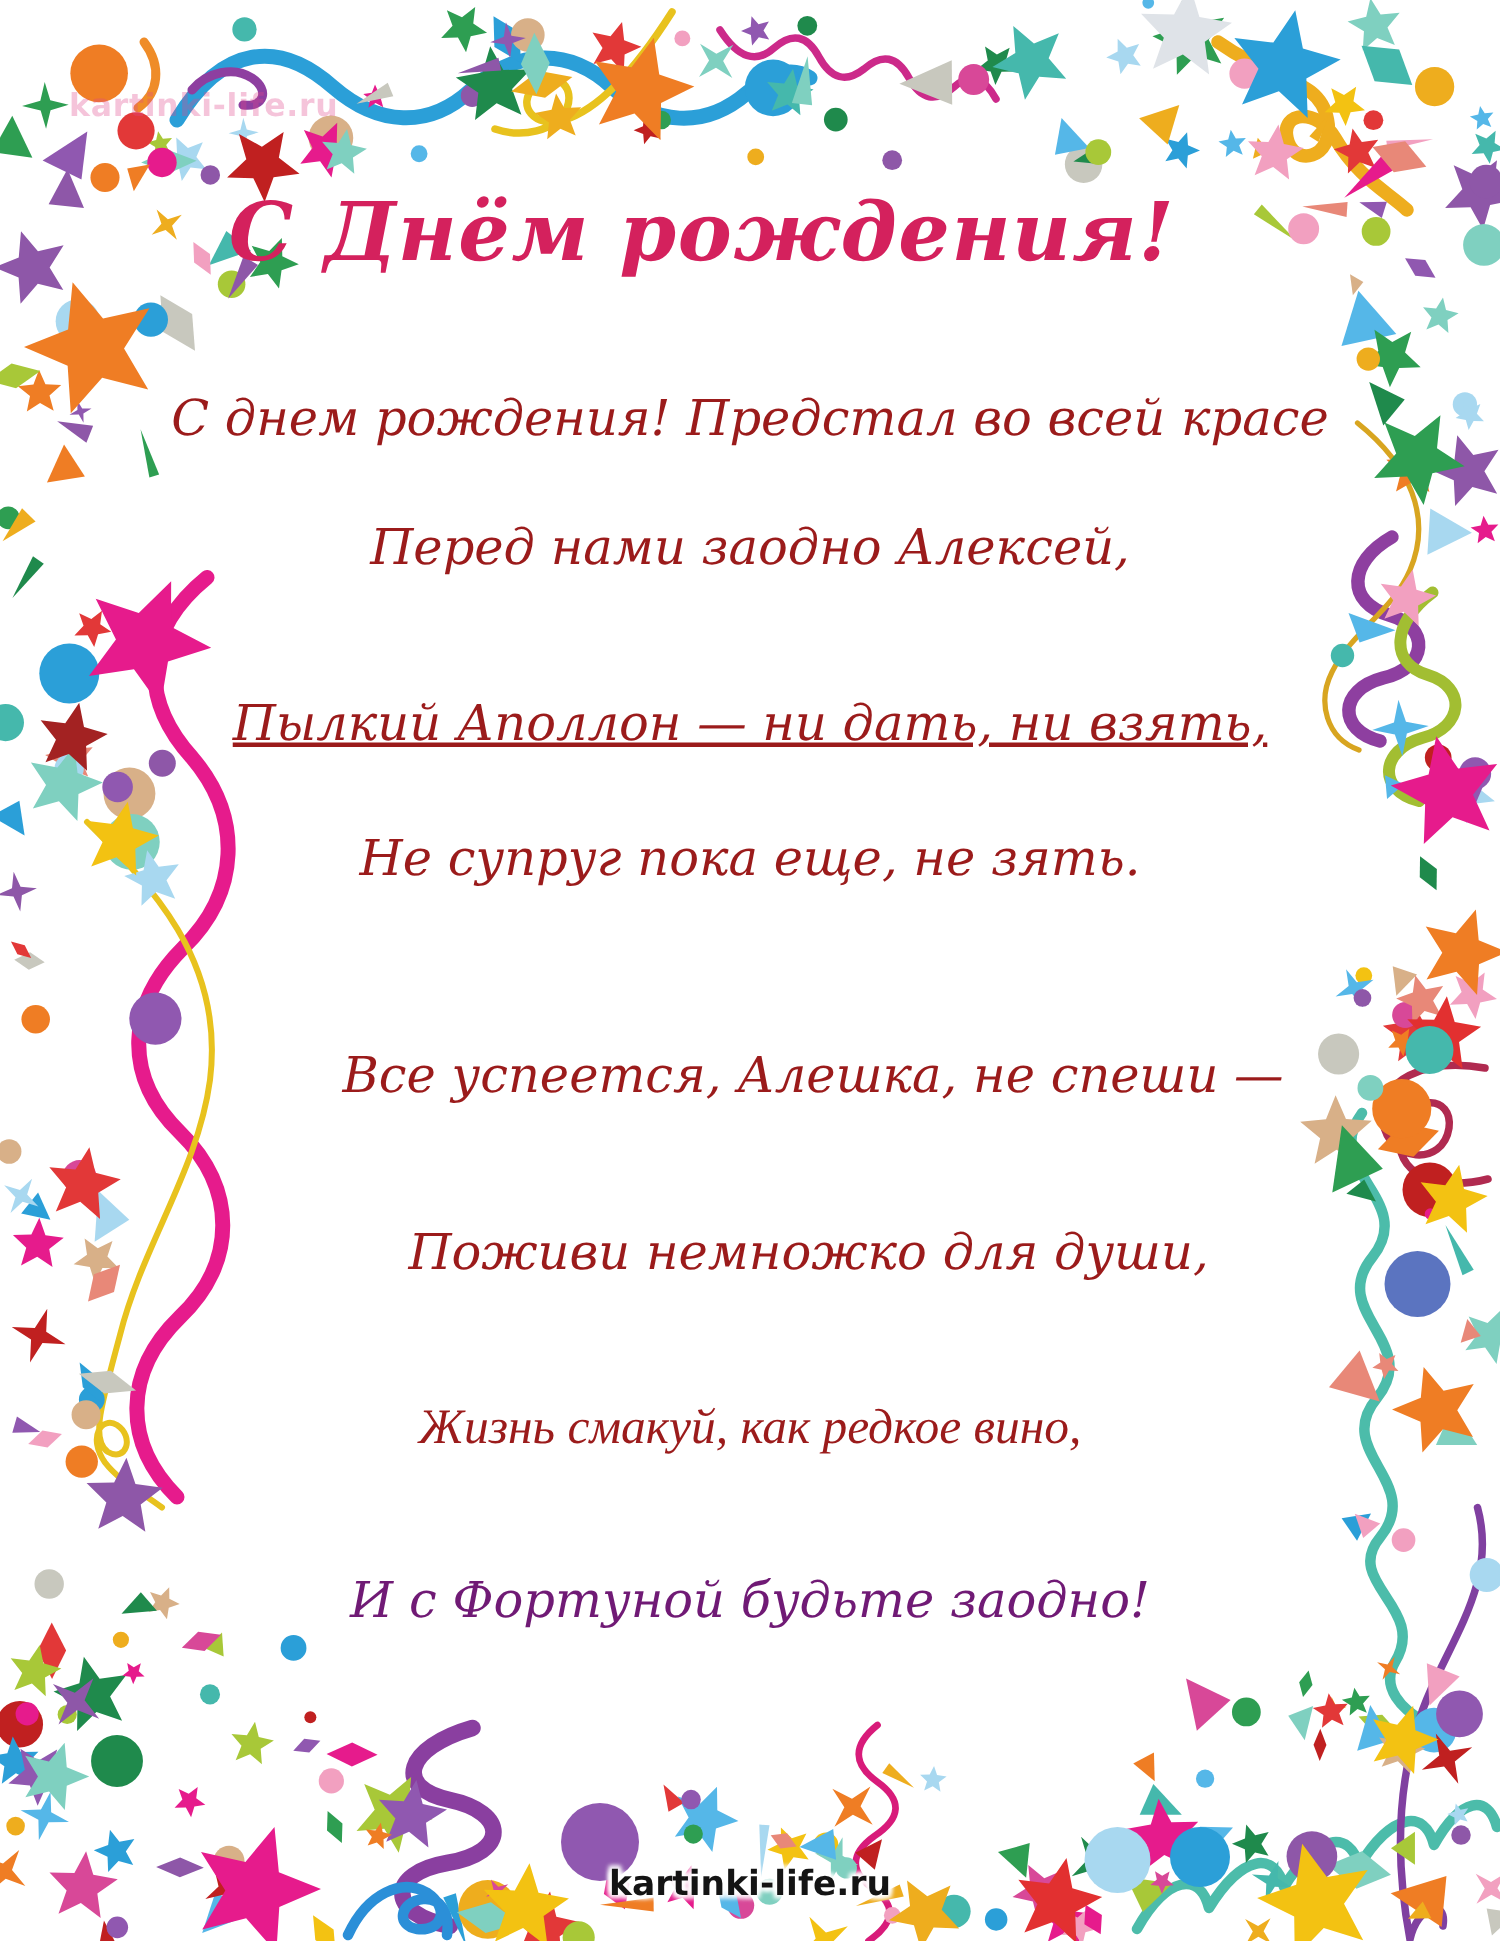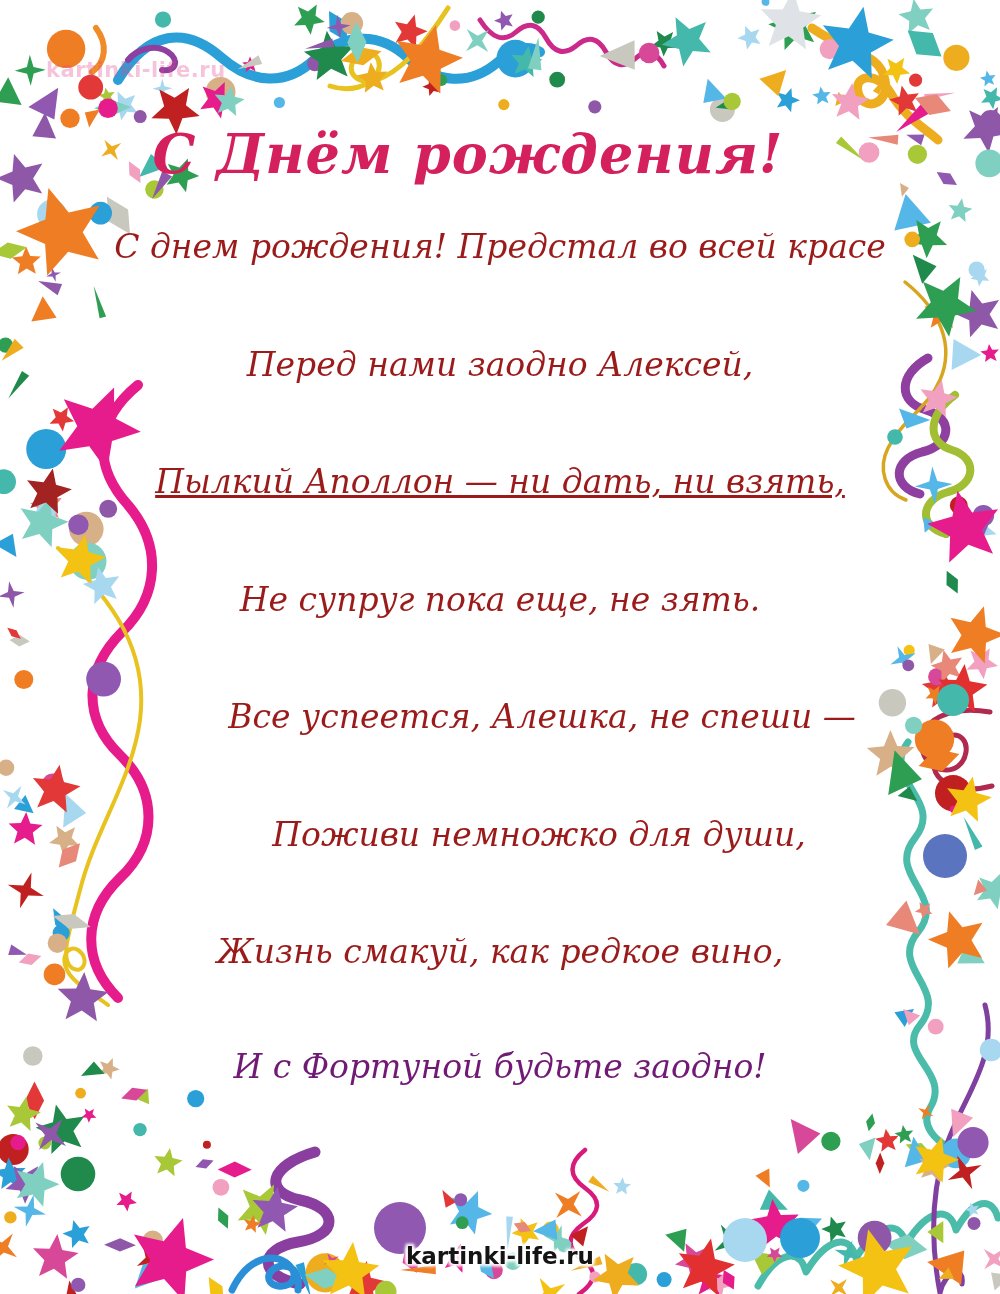--- a/index.html
+++ b/index.html
@@ -23,24 +23,24 @@
   .poem p{
     position:absolute;left:0;width:1000px;margin:0;
     text-align:center;
     font-family:"DejaVu Serif", serif;
     font-style:italic;font-weight:normal;
     font-size:33px;line-height:40px;
   }
   .poem p:nth-child(1){top:227px;}
   .poem p:nth-child(2){top:345px;}
   .poem p:nth-child(3){top:462px;text-decoration:underline;}
-  .poem p:nth-child(4){top:580px;}
+  .poem p:nth-child(4){top:552px;}
   .poem p:nth-child(5){top:697px;}
   .poem p:nth-child(6){top:815px;padding-left:39px;}
-  .poem p:nth-child(7){top:932px;}
+  .poem p:nth-child(7){top:932px;font-family:Liberation Serif, serif;}
   .poem p:nth-child(8){top:1047px;}
   .wm-top{
     position:absolute;z-index:3;
     left:46px;top:58px;
     font-family:"DejaVu Sans", sans-serif;
     font-weight:bold;font-size:21px;
     color:rgba(224,70,140,0.32);
     letter-spacing:0.5px;
   }
   .wm-bottom{
@@ -408,21 +408,21 @@
       <circle cx="800" cy="1238" r="20" fill="#2b9fd8"></circle>
       <circle cx="945" cy="856" r="22" fill="#5b74c0"></circle>
       <circle cx="953" cy="700" r="16" fill="#45b8ac"></circle>
     </svg>
 
   <div class="wm-top">kartinki-life.ru</div>
 
   <h1 class="title" style="color: rgb(212, 33, 93);">С Днём рождения!</h1>
 
   <div class="poem">
-    <p style="color: rgb(155, 27, 27);">С днем рождения! Предстал во всей красе</p>
+    <p style="color: rgb(155, 27, 27); margin-top: 32px;">С днем рождения! Предстал во всей красе</p>
     <p style="color: rgb(155, 27, 27);">Перед нами заодно Алексей,</p>
     <p style="color: rgb(155, 27, 27);">Пылкий Аполлон — ни дать, ни взять,</p>
     <p style="color: rgb(155, 27, 27);">Не супруг пока еще, не зять.</p>
     <p style="color: rgb(155, 27, 27); margin-left: 42px;">Все успеется, Алешка, не спеши —</p>
     <p style="color: rgb(155, 27, 27);">Поживи немножко для души,</p>
     <p style="color: rgb(155, 27, 27);">Жизнь смакуй, как редкое вино,</p>
     <p style="color: #701a75;">И с Фортуной будьте заодно!</p>
   </div>
 
   <div class="wm-bottom">kartinki-life.ru</div>

